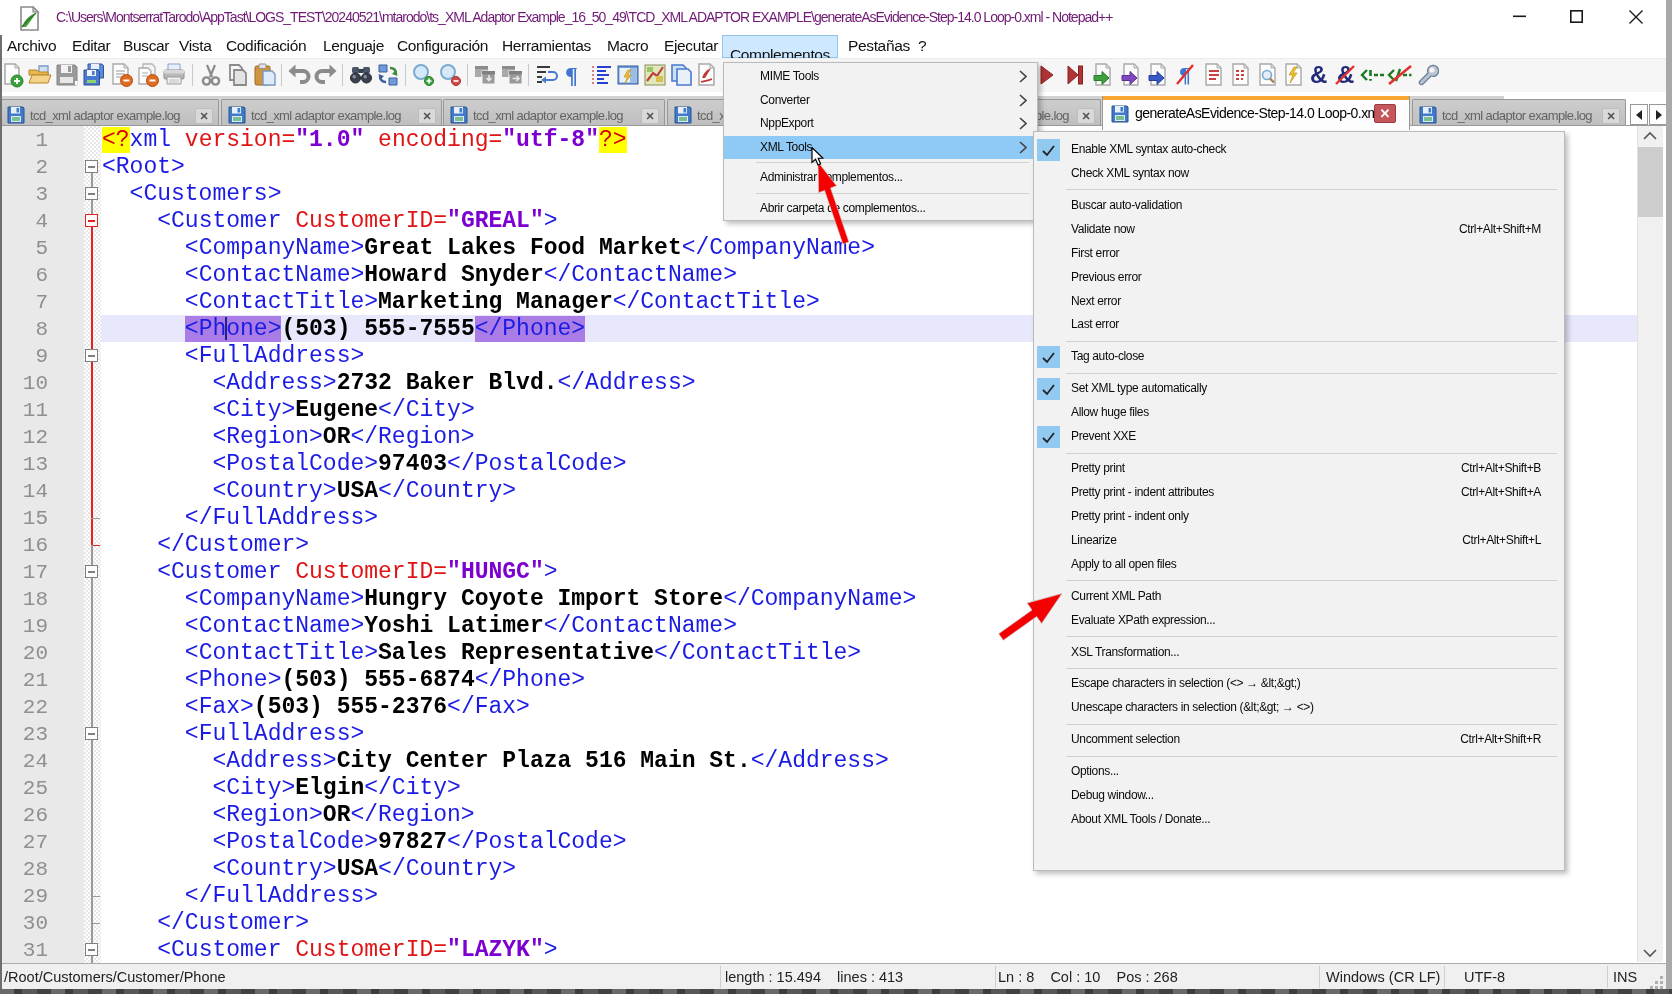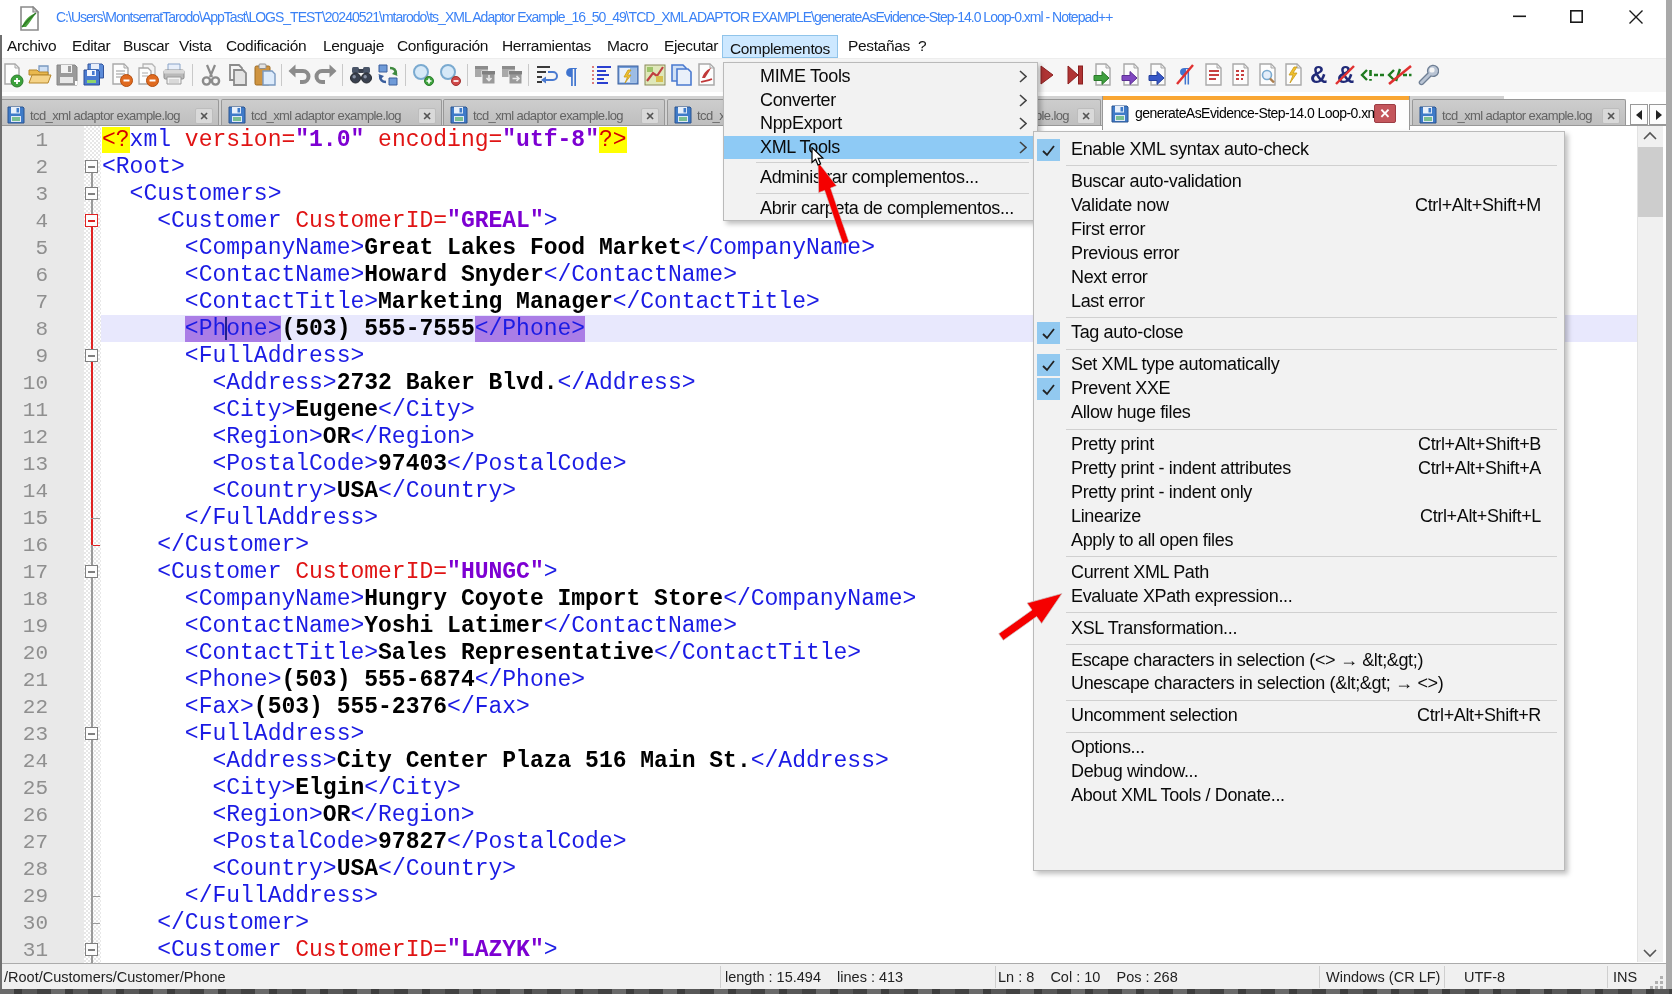--- a/index.html
+++ b/index.html
@@ -1,24 +1,24 @@
 <!DOCTYPE html>
 <html><head><meta charset="utf-8">
 <style>
 *{margin:0;padding:0;box-sizing:border-box}
 html,body{width:1672px;height:994px;overflow:hidden;background:#fff;font-family:"Liberation Sans",sans-serif}
 #page{position:absolute;left:0;top:0;width:1672px;height:994px;overflow:hidden}
 .abs{position:absolute}
 
 #titlebar{left:0;top:0;width:1672px;height:35px;background:#fff}
-#title-text{left:56px;top:9px;font-size:14px;letter-spacing:-1px;color:#3b82f6;white-space:nowrap}
+#title-text{left:56px;top:9px;font-size:14px;letter-spacing:-1px;color:#701a75;white-space:nowrap}
 
 #menubar{left:0;top:35px;width:1672px;height:23px;background:#fff;font-size:15.5px;letter-spacing:-0.35px;color:#111}
 .mi{position:absolute;top:2px;white-space:nowrap}
-#mi-compl{left:722px;top:0;width:116px;height:23px;background:#cde8ff;border:1px solid #90c4ea;text-align:center;padding-top:4px}
+#mi-compl{left:722px;top:0;width:116px;height:23px;background:#cde8ff;border:1px solid #90c4ea;text-align:center;padding-top:10px}
 
 #toolbar{left:0;top:58px;width:1672px;height:34px;background:#f6f6f6;border-top:1px solid #ededed}
 .tbi{position:absolute;top:3px;width:26px;height:26px}
 .tsep{position:absolute;top:5px;width:1px;height:22px;background:#c9c9c9}
 
 #tabbar{left:0;top:96px;width:1504px;height:34px;background:#d2d2d2}
 .tab{position:absolute;top:3px;height:31px;background:linear-gradient(#cdcdcd,#bcbcbc);border:1px solid #989898;border-bottom:none;border-radius:2px 2px 0 0;color:#636363;font-size:13.8px;white-space:nowrap;overflow:hidden}
 .tab .lbl{position:absolute;left:29px;top:8px;letter-spacing:-0.6px;font-size:13px}
 .tclose{position:absolute;right:5px;top:8px;width:18px;height:16px;background:#d9d9d9;border:1px solid #bdbdbd;border-radius:2px;color:#555;text-align:center;font-size:11px;line-height:14px;font-weight:bold}
 #tab-active{left:1102px;top:0;width:308px;height:34px;background:#fdfdfd;border:1px solid #989898;border-bottom:none;border-top:none;color:#000;z-index:5}
@@ -48,21 +48,21 @@
 .ftick.red{background:#e02222}
 
 #vscroll{left:1637px;top:126px;width:26px;height:836px;background:#f0f0f0;border-left:1px solid #e2e2e2}
 #vthumb{left:1638px;top:147px;width:25px;height:70px;background:#cdcdcd}
 
 #statusbar{left:0;top:963px;width:1672px;height:26px;background:#f0f0f0;border-top:1px solid #ababab;font-size:14.5px;color:#222}
 .sf{position:absolute;top:5px;white-space:nowrap}
 .ssep{position:absolute;top:2px;width:1px;height:22px;background:#cfcfcf}
 #bottomstrip{left:0;top:989px;width:1672px;height:5px;background:#4e4e4e;background-image:repeating-linear-gradient(90deg,#6a6a6a 0 14px,#3d3d3d 14px 22px,#585858 22px 37px,#424242 37px 51px)}
 
-.menu{position:absolute;background:#f2f2f2;border:1px solid #bababa;box-shadow:3px 3px 5px rgba(0,0,0,0.25);z-index:20;font-size:18px;letter-spacing:-0.35px;color:#0a0a0a}
+.menu{position:absolute;background:#f2f2f2;border:1px solid #bababa;box-shadow:3px 3px 5px rgba(0,0,0,0.25);z-index:20;font-size:12px;letter-spacing:-0.35px;color:#0a0a0a}
 #menu1{left:723px;top:62px;width:315px;height:159px;padding-top:2px}
 #menu1 .it{position:relative;height:23.5px;line-height:23.5px;padding-left:36px;white-space:nowrap}
 #menu1 .sep{height:7px;position:relative}
 #menu1 .sep i{position:absolute;left:32px;right:8px;top:3px;height:1px;background:#d0d0d0;display:block}
 #menu1 .hl{background:#8ecaf5}
 .subarr{position:absolute;right:10px;top:5px;width:8px;height:13px}
 #menu2{left:1033px;top:131px;width:532px;height:740px;padding-top:6px;z-index:21}
 #menu2 .it{position:relative;height:23.93px;line-height:23.93px;padding-left:37px;white-space:nowrap}
 #menu2 .sep{height:8px;position:relative}
 #menu2 .sep i{position:absolute;left:32px;right:7px;top:3.5px;height:1px;background:#d0d0d0;display:block}
@@ -555,20 +555,21 @@
       </div>
   <div class="it">Abrir carpeta de complementos...</div>
 </div>
 
 <div class="menu" id="menu2">
       <div class="it"><span class="chk">
           <svg width="15" height="15" viewBox="0 0 15 15">
             <path d="M2 8 L6 12 L13 3" fill="none" stroke="#222" stroke-width="1.8"></path>
           </svg>
         </span>Enable XML syntax auto-check</div>
+      <div class="it">Check XML syntax now</div>
       <div class="sep">
         <i></i>
       </div>
       <div class="it">Buscar auto-validation</div>
       <div class="it">Validate now<span class="sc">Ctrl+Alt+Shift+M</span></div>
       <div class="it">First error</div>
       <div class="it">Previous error</div>
       <div class="it">Next error</div>
       <div class="it">Last error</div>
       <div class="sep">
@@ -580,26 +581,26 @@
           </svg>
         </span>Tag auto-close</div>
       <div class="sep">
         <i></i>
       </div>
       <div class="it"><span class="chk">
           <svg width="15" height="15" viewBox="0 0 15 15">
             <path d="M2 8 L6 12 L13 3" fill="none" stroke="#222" stroke-width="1.8"></path>
           </svg>
         </span>Set XML type automatically</div>
+      <div class="it">Allow huge files</div>
       <div class="it"><span class="chk">
           <svg width="15" height="15" viewBox="0 0 15 15">
             <path d="M2 8 L6 12 L13 3" fill="none" stroke="#222" stroke-width="1.8"></path>
           </svg>
         </span>Prevent XXE</div>
-      <div class="it">Allow huge files</div>
       <div class="sep">
         <i></i>
       </div>
       <div class="it">Pretty print<span class="sc">Ctrl+Alt+Shift+B</span></div>
       <div class="it">Pretty print - indent attributes<span class="sc">Ctrl+Alt+Shift+A</span></div>
       <div class="it">Pretty print - indent only</div>
       <div class="it">Linearize<span class="sc">Ctrl+Alt+Shift+L</span></div>
       <div class="it">Apply to all open files</div>
       <div class="sep">
         <i></i>

